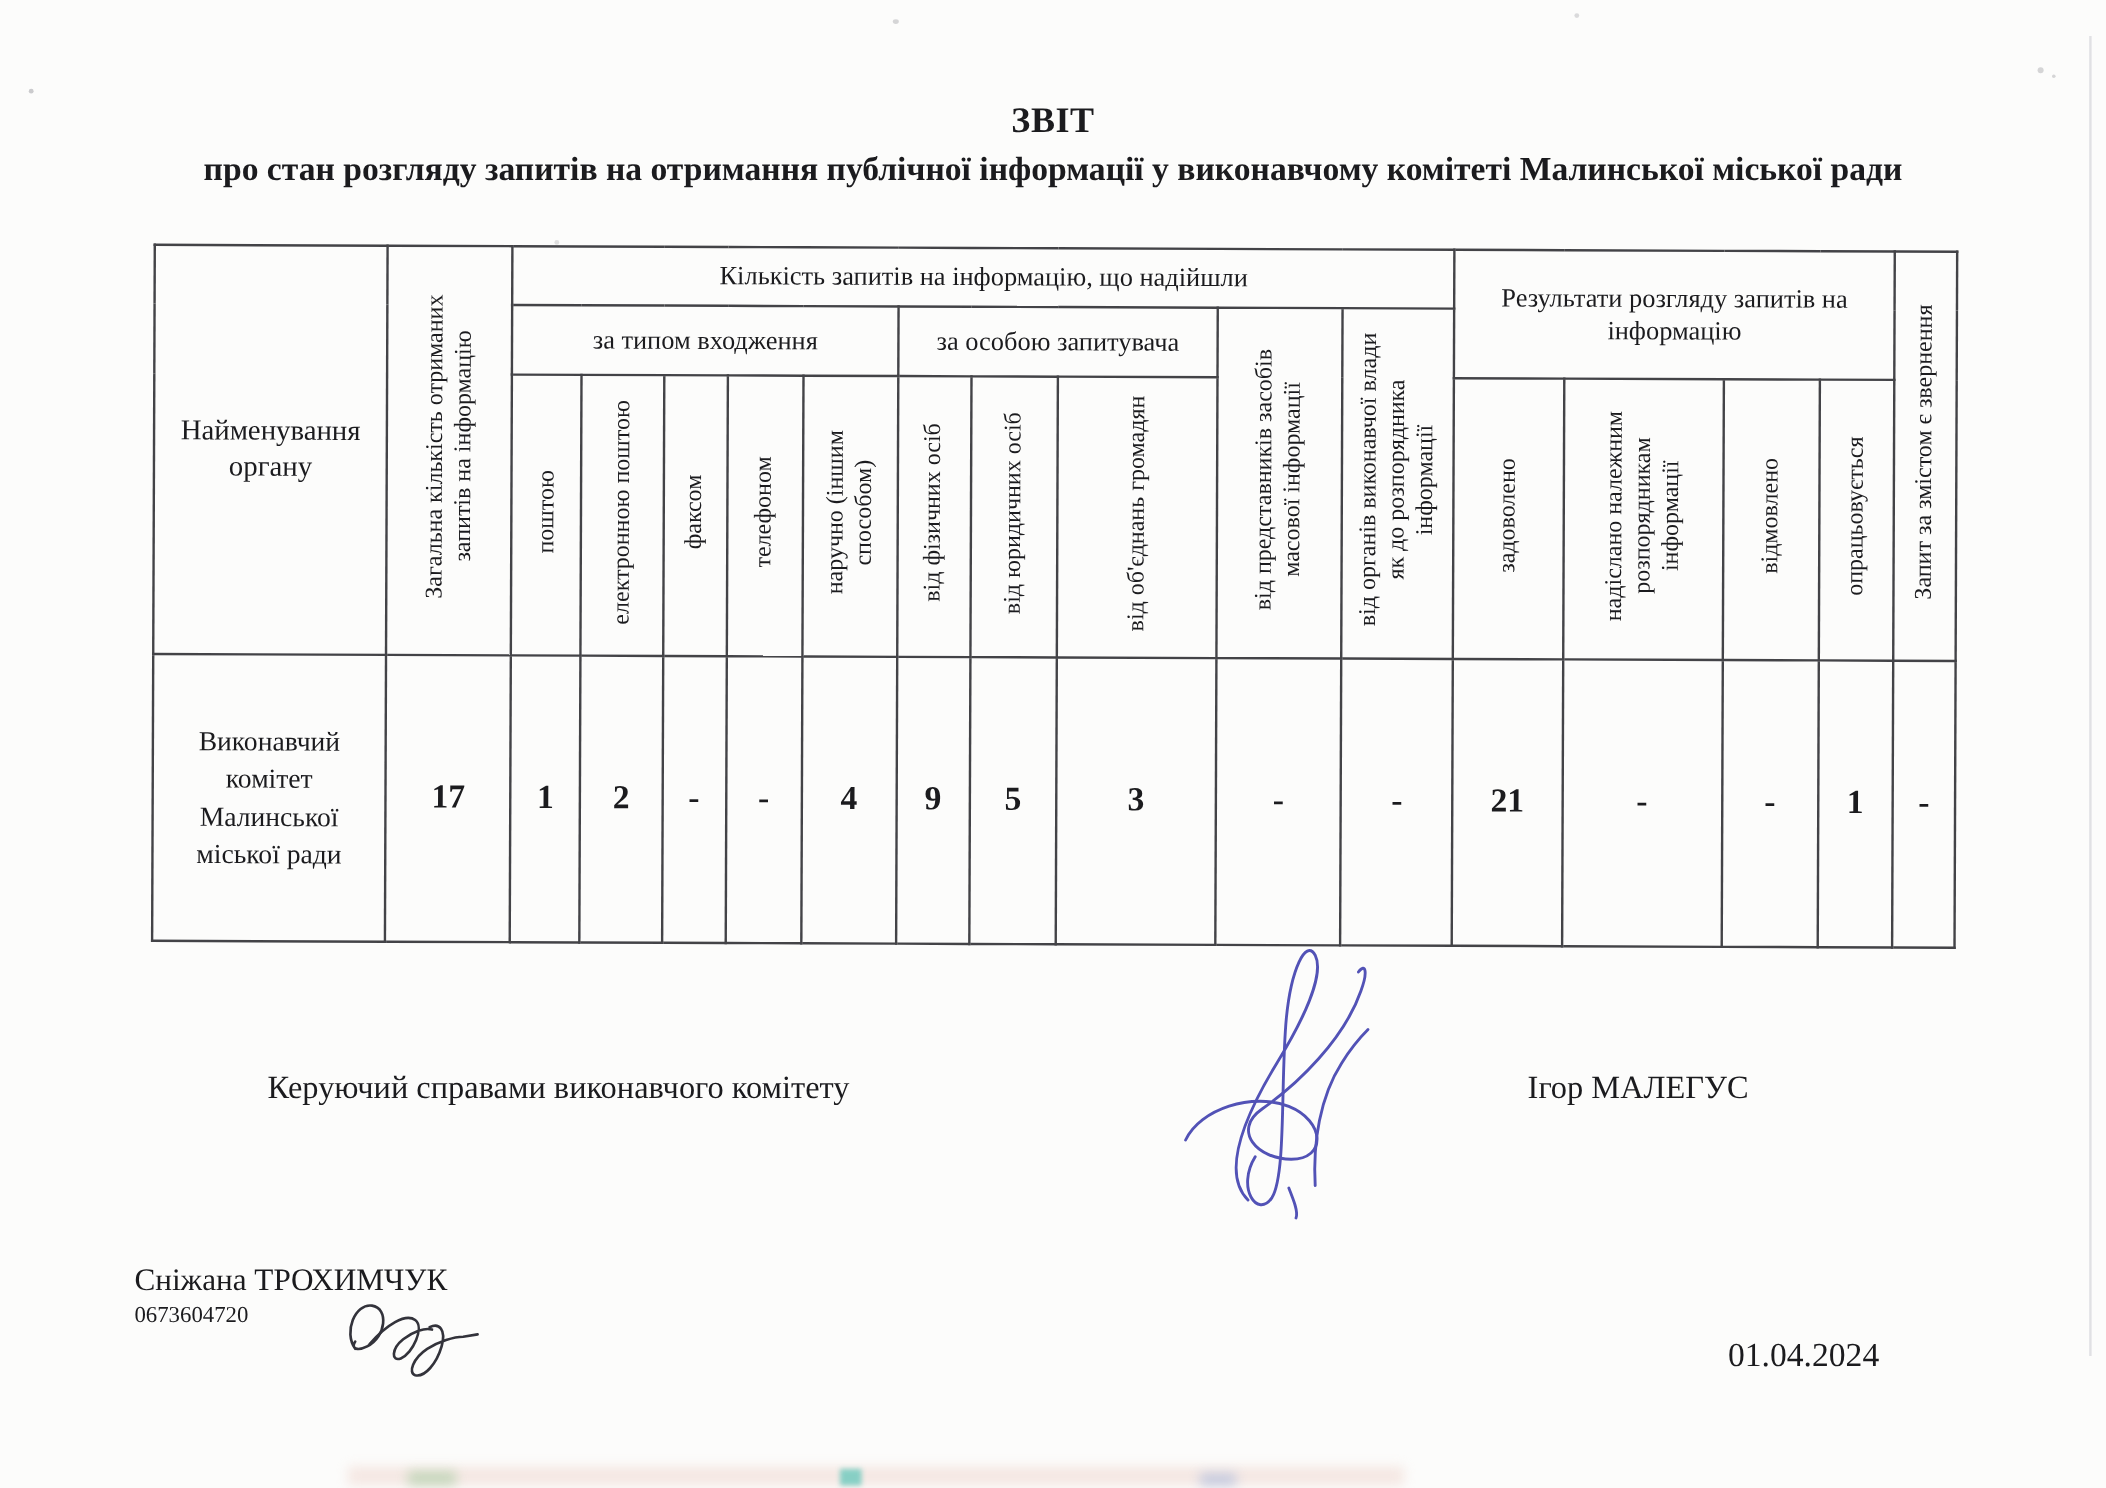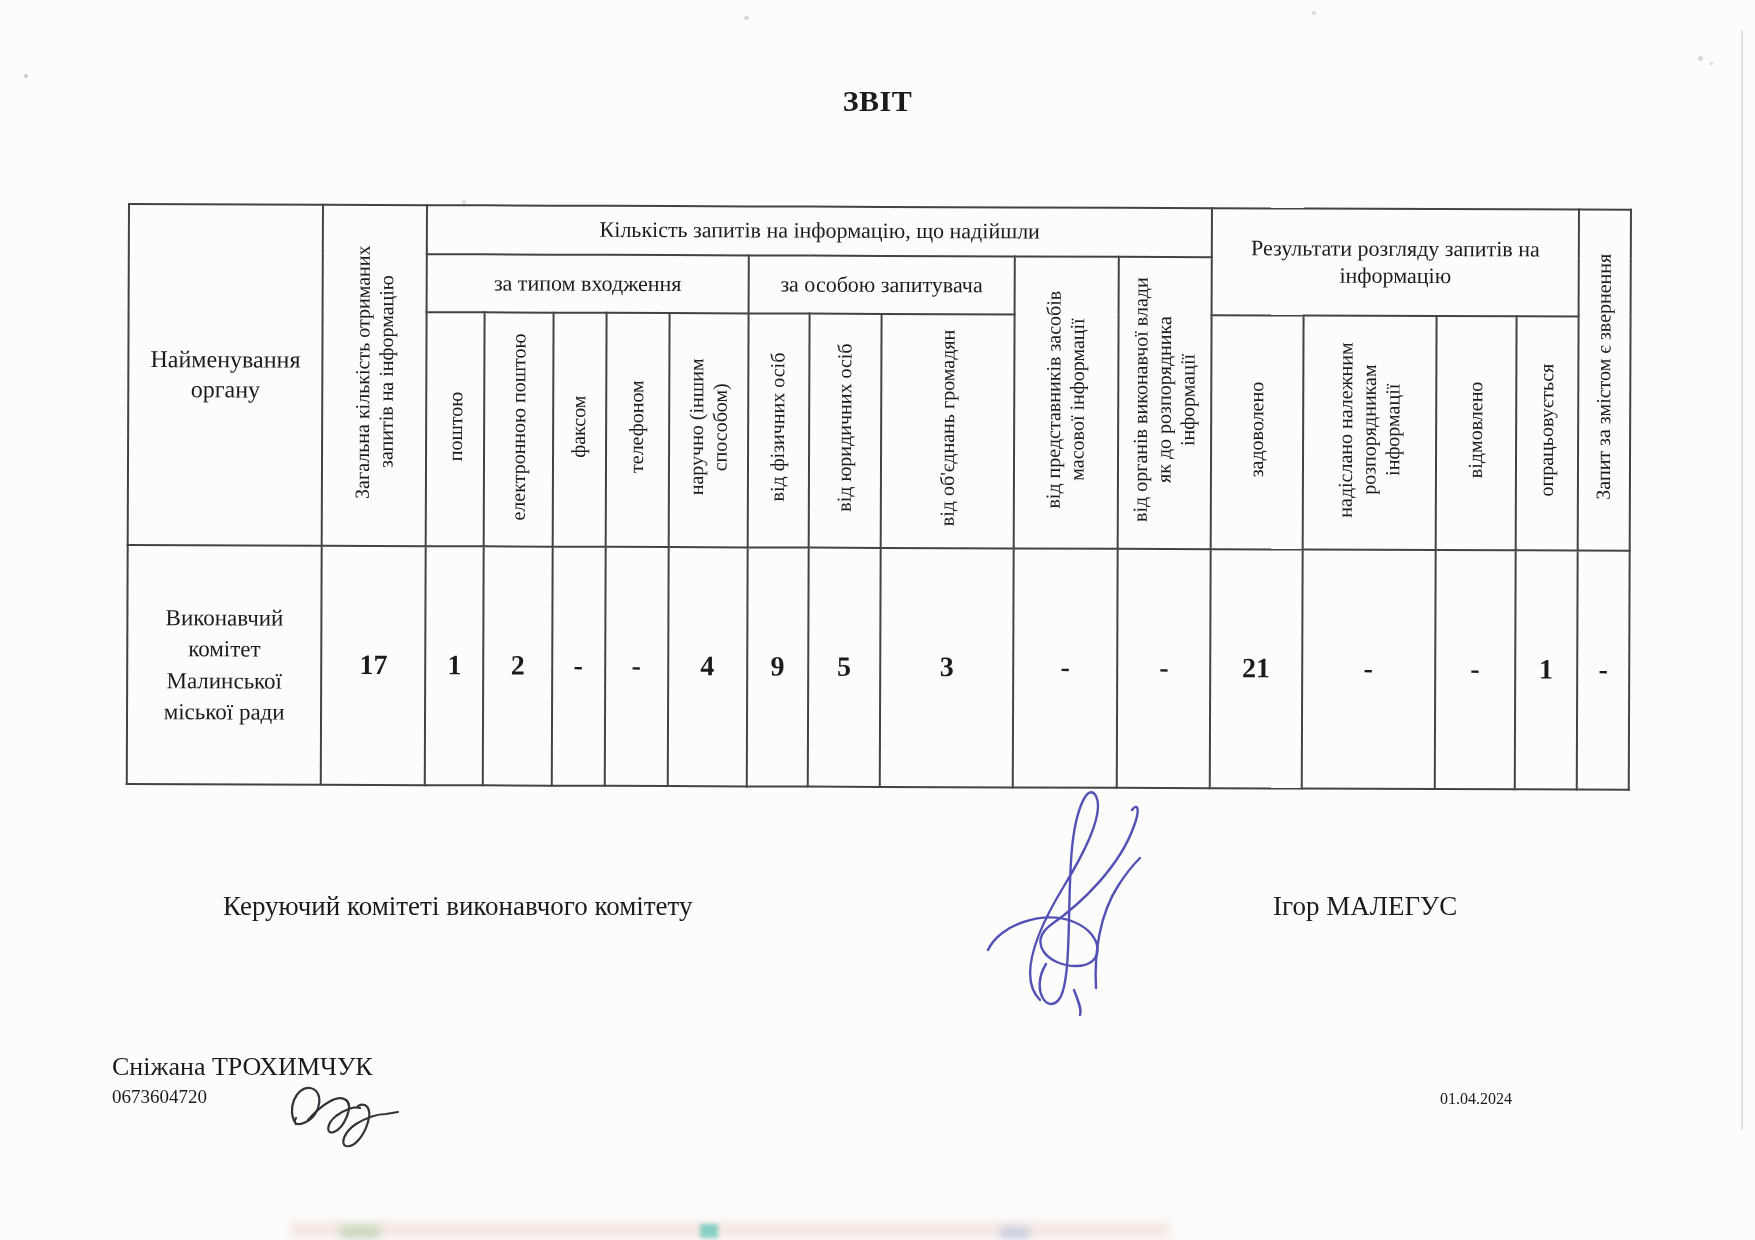--- a/index.html
+++ b/index.html
@@ -67,38 +67,39 @@
   .sig-name{
     position:absolute;left:1253px;top:891px;font-size:27px;margin-left:20px;
   }
   .contact-name{
     position:absolute;left:112px;top:1052px;font-size:26px;
   }
   .contact-phone{
     position:absolute;left:112px;top:1086px;font-size:19px;
   }
   .doc-date{
-    position:absolute;left:1440px;top:1090px;font-size:16px;
+    position:absolute;left:1440px;top:1114px;font-size:28px;
   }
   .sig-main{position:absolute;left:978px;top:782px;}
   .sig-small{position:absolute;left:282px;top:1076px;}
   
   .edge-line{
     position:absolute;left:1741px;top:30px;width:2px;height:1100px;
     background:#d9d9df;opacity:.8;
   }
   .speck{position:absolute;border-radius:50%;background:#9a9aa0;}
   .streak{position:absolute;filter:blur(5px);}
 </style>
 </head>
 <body>
 
 <div class="page">
 
   <div class="doc-title">ЗВІТ</div>
+  <div class="doc-subtitle1">про стан розгляду запитів на отримання публічної інформації у виконавчому комітеті Малинської міської ради</div>
 
   <div class="tbl-wrap">
   <table>
     <colgroup>
       <col style="width:194px">
           <col style="width:104px">
           <col style="width:58px">
       <col style="width:68px">
           <col style="width:53px">
           <col style="width:63px">
@@ -166,21 +167,21 @@
       <td class="val">21</td>
       <td class="val">-</td>
       <td class="val">-</td>
       <td class="val">1</td>
       <td class="val">-</td>
     </tr>
   </tbody>
       </table>
   </div>
 
-  <div class="sig-role">Керуючий комітеті виконавчого комітету</div>
+  <div class="sig-role">Керуючий справами виконавчого комітету</div>
   <div class="sig-name">Ігор МАЛЕГУС</div>
 
   <svg class="sig-main" width="225" height="235" viewBox="0 0 225 235">
     <g fill="none" stroke="#5252b6" stroke-width="2.4" stroke-linecap="round">
       <path d="M62 218 C 40 196, 58 150, 86 104 C 108 68, 126 30, 118 14 C 110 0, 98 26, 94 66 C 89 118, 94 196, 82 216 C 70 234, 52 208, 68 182"></path>
       <path d="M10 168 C 22 142, 66 128, 96 140 C 126 152, 128 184, 98 184 C 70 184, 48 160, 74 142 C 104 121, 142 84, 156 44 C 162 28, 160 20, 154 28"></path>
       <path d="M118 206 C 116 170, 122 132, 140 104 C 150 88, 158 80, 162 76"></path>
       <path d="M96 208 C 100 218, 104 228, 102 233"></path>
     </g>
   </svg>

